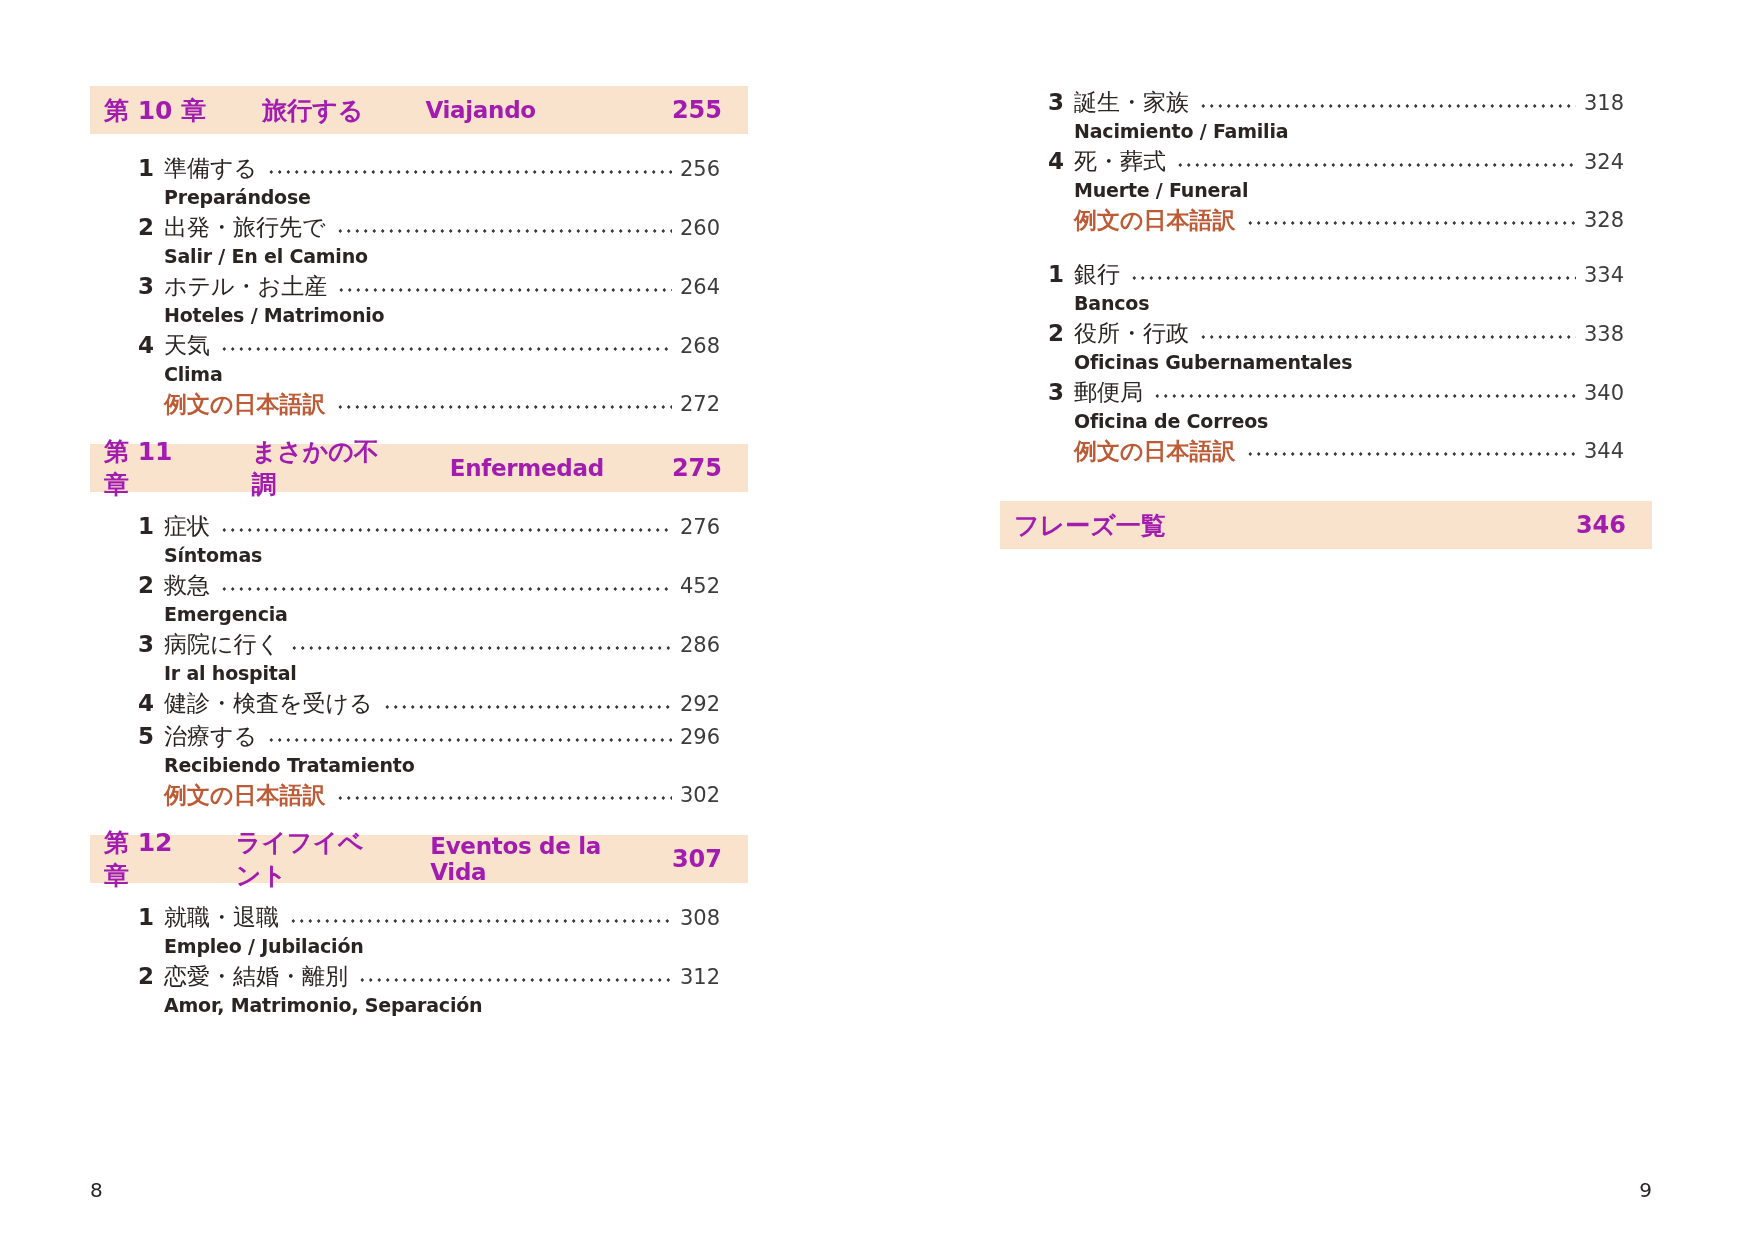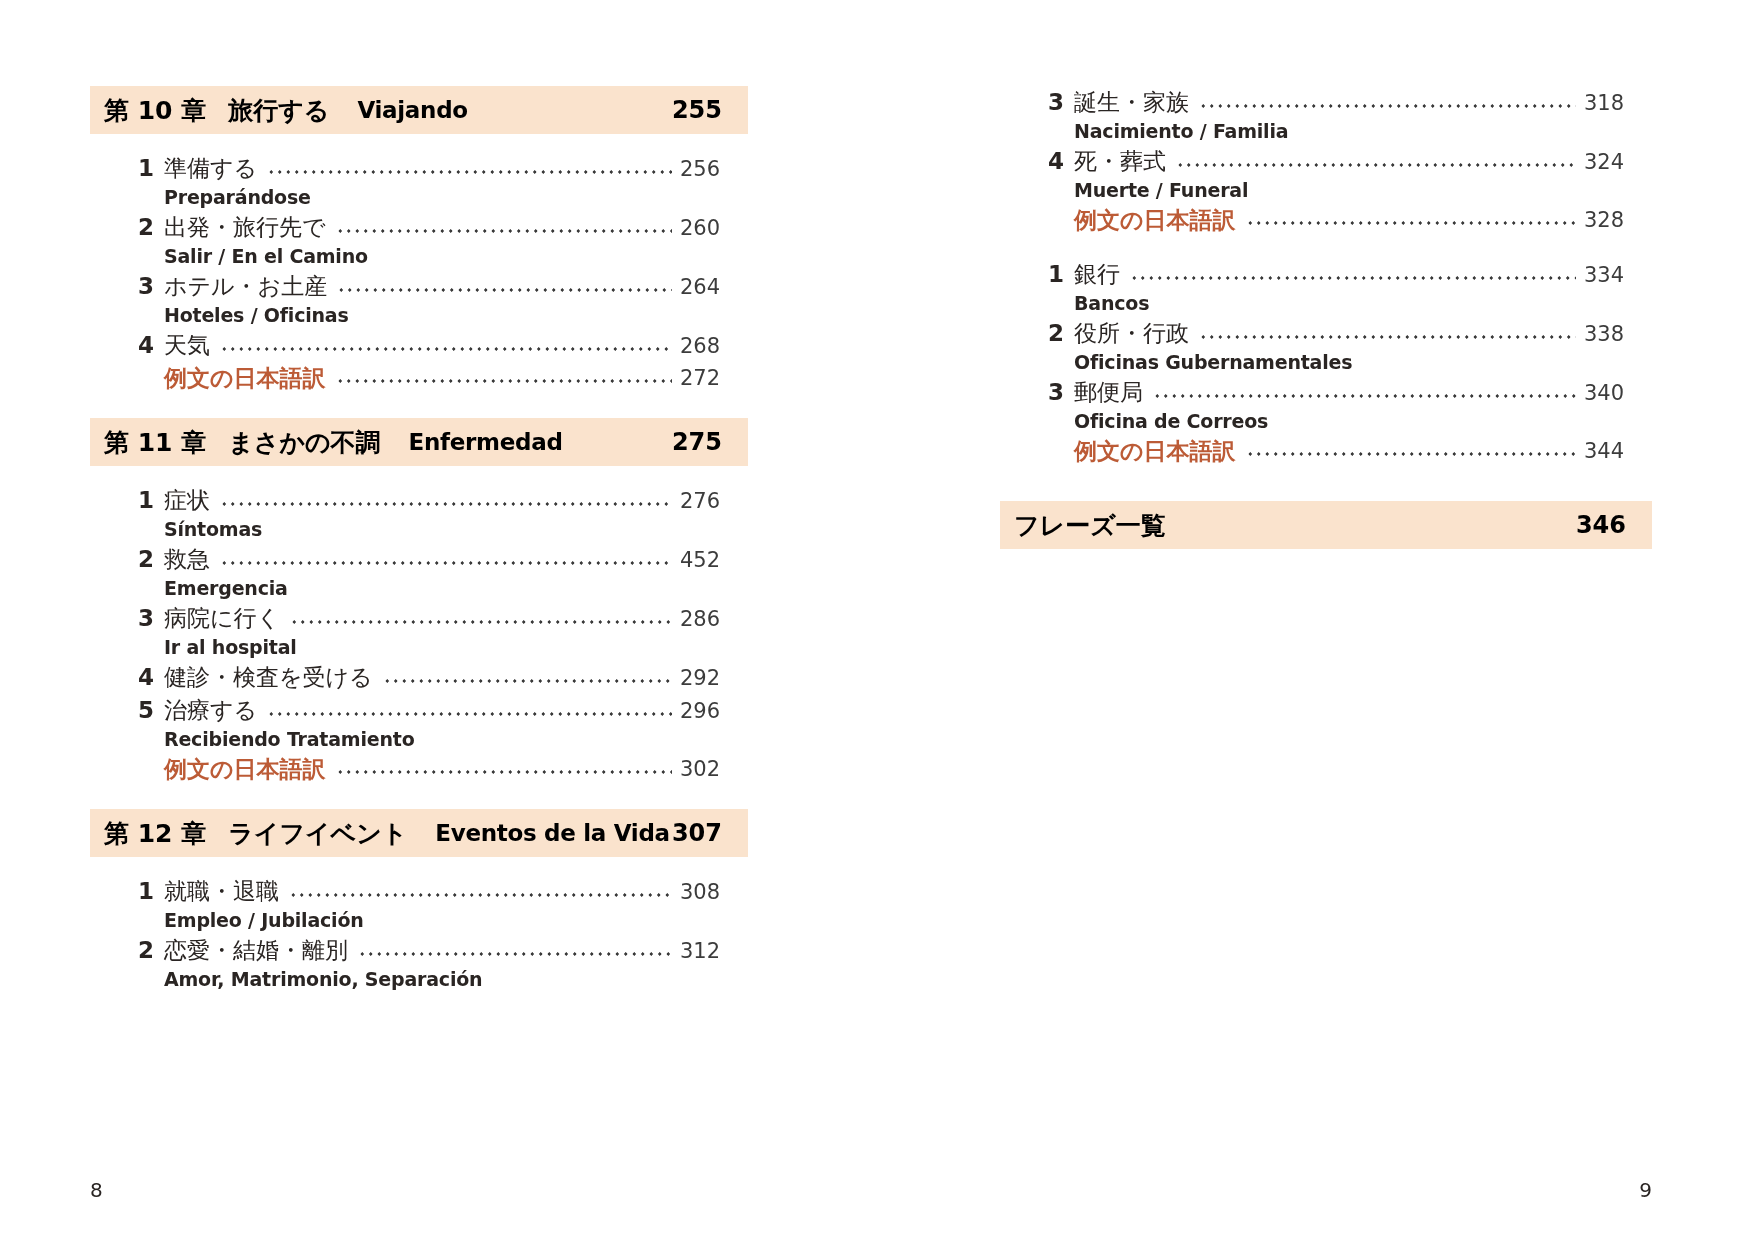--- a/index.html
+++ b/index.html
@@ -12,22 +12,23 @@
   }
   .col{position:absolute;}
   .col-left{left:90px;top:86px;width:658px;}
   .col-right{left:1000px;top:88px;width:652px;}
 
   
   .bar{
     display:flex;align-items:center;height:48px;
     background:#fae3cd;
     padding:0 26px 0 14px;
-    font-weight:bold;font-size:25px;color:#000000;
+    font-weight:bold;font-size:25px;color:#a21caf;
     margin-bottom:20px;
+    gap:34px;
   }
   .ch-jp{margin-left:22px;}
   .ch-es{margin-left:28px;font-size:23px;letter-spacing:-0.3px;}
   .spacer{flex:1 1 auto;}
   .ch-page{font-size:24px;}
 
   
   .item{padding-left:48px;margin-bottom:4px;}
   .jp-row{display:flex;align-items:baseline;font-size:23px;line-height:28px;padding-right:28px;}
   .num{flex:none;width:26px;font-weight:bold;}
@@ -88,29 +89,30 @@
     </div>
     <div class="es">Salir / En el Camino</div>
   </div>
     <div class="item">
     <div class="jp-row">
       <span class="num">3</span>
       <span class="jp">ホテル・お土産</span>
       <span class="leader"></span>
       <span class="page">264</span>
     </div>
-    <div class="es">Hoteles / Oficinas</div>
+    <div class="es">Hoteles / Matrimonio</div>
   </div>
     <div class="item">
     <div class="jp-row">
       <span class="num">4</span>
       <span class="jp">天気</span>
       <span class="leader"></span>
       <span class="page">268</span>
     </div>
+    <div class="es">Clima</div>
   </div>
     <div class="extra">
     <span class="extra-label">例文の日本語訳</span>
     <span class="leader"></span>
     <span class="page">272</span>
   </div>
     <div class="bar">
     <span class="ch-label">第 11 章</span>
     <span class="ch-jp">まさかの不調</span>
     <span class="ch-es">Enfermedad</span>

